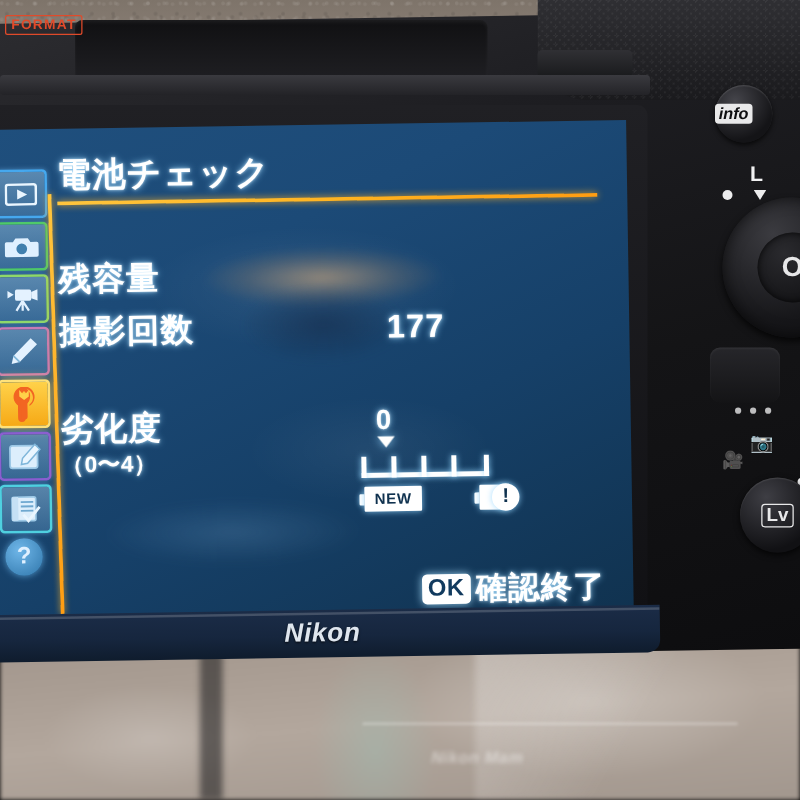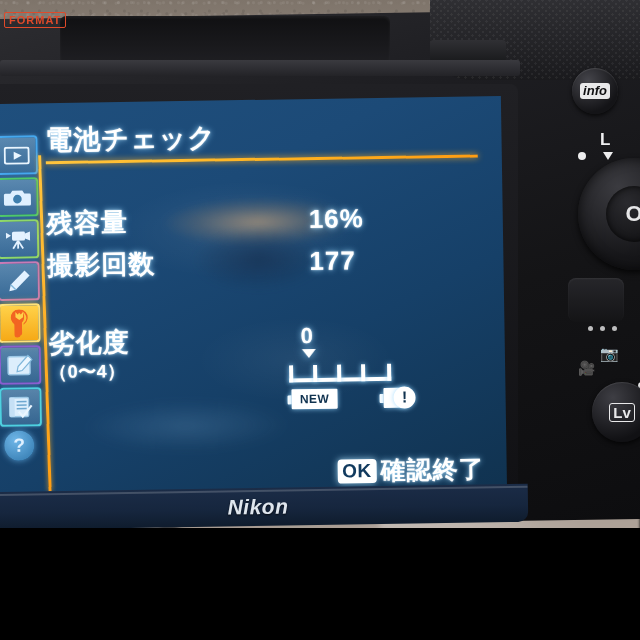--- a/index.html
+++ b/index.html
@@ -1,21 +1,21 @@
 <!DOCTYPE html>
 <html><head>
 <meta charset="utf-8">
 <title>Nikon Battery Check</title>
 <style>
   html,body{margin:0;padding:0;background:#000;}
   body{
     width:640px;height:640px;overflow:hidden;position:relative;
     font-family:"Liberation Sans","DejaVu Sans",sans-serif;
   }
-  #scene{position:absolute;inset:0;width:640px;height:528px;overflow:hidden;}
+  #scene{position:absolute;inset:0;width:640px;height:640px;overflow:hidden;}
 
   
   .bg-desk{
     position:absolute;left:0;top:470px;width:640px;height:170px;
     background:
       radial-gradient(ellipse 120px 60px at 120px 120px, rgba(255,255,255,.18), transparent 70%),
       radial-gradient(ellipse 200px 90px at 470px 90px, rgba(235,232,228,.35), transparent 70%),
       radial-gradient(ellipse 70px 120px at 300px 130px, rgba(150,200,190,.30), transparent 70%),
       linear-gradient(175deg,#9b8f86 0%,#a89c92 35%,#b3a79d 60%,#a2978e 100%);
     filter:blur(1.5px);
@@ -264,21 +264,21 @@
     padding:1px 5px;border-radius:4px;letter-spacing:.5px;
     text-shadow:none;box-shadow:0 0 7px rgba(170,225,255,.9);
   }
   .ok-text{font-size:25px;font-weight:bold;letter-spacing:1px;}
 
   
   .btn-info{
     position:absolute;left:572px;top:68px;width:46px;height:46px;border-radius:50%;
     background:radial-gradient(circle at 35% 28%, #45454b, #141417 70%);
     box-shadow:0 2px 4px rgba(0,0,0,.7), inset 0 1px 1px rgba(255,255,255,.12);
-    display:flex;align-items:center;justify-content:center;
+    display:flex;align-items:center;justify-content:flex-start;
   }
   .info-glyph{
     color:#0f0f11;background:#e9e9ea;font-size:13px;font-weight:bold;font-style:italic;
     padding:0px 3px;border-radius:3px;line-height:16px;
   }
   .dial{
     position:absolute;left:578px;top:158px;width:112px;height:112px;border-radius:50%;
     background:
       radial-gradient(circle at 36% 26%, #3b3b40, #17171a 62%, #0c0c0e 100%);
     box-shadow:0 3px 6px rgba(0,0,0,.75), inset 0 0 12px rgba(0,0,0,.6);
@@ -438,21 +438,20 @@
 
     <div class="vrule"></div>
 
     <div class="content">
       <div class="title">電池チェック</div>
       <div class="divider"></div>
 
       <div class="rows">
         <div class="row">
           <div class="row-label">残容量</div>
-          <div class="row-value">16%</div>
         </div>
         <div class="row">
           <div class="row-label">撮影回数</div>
           <div class="row-value">177</div>
         </div>
       </div>
 
       <div class="degrade-block">
         <div class="degrade-label">
           <div class="degrade-main">劣化度</div>

